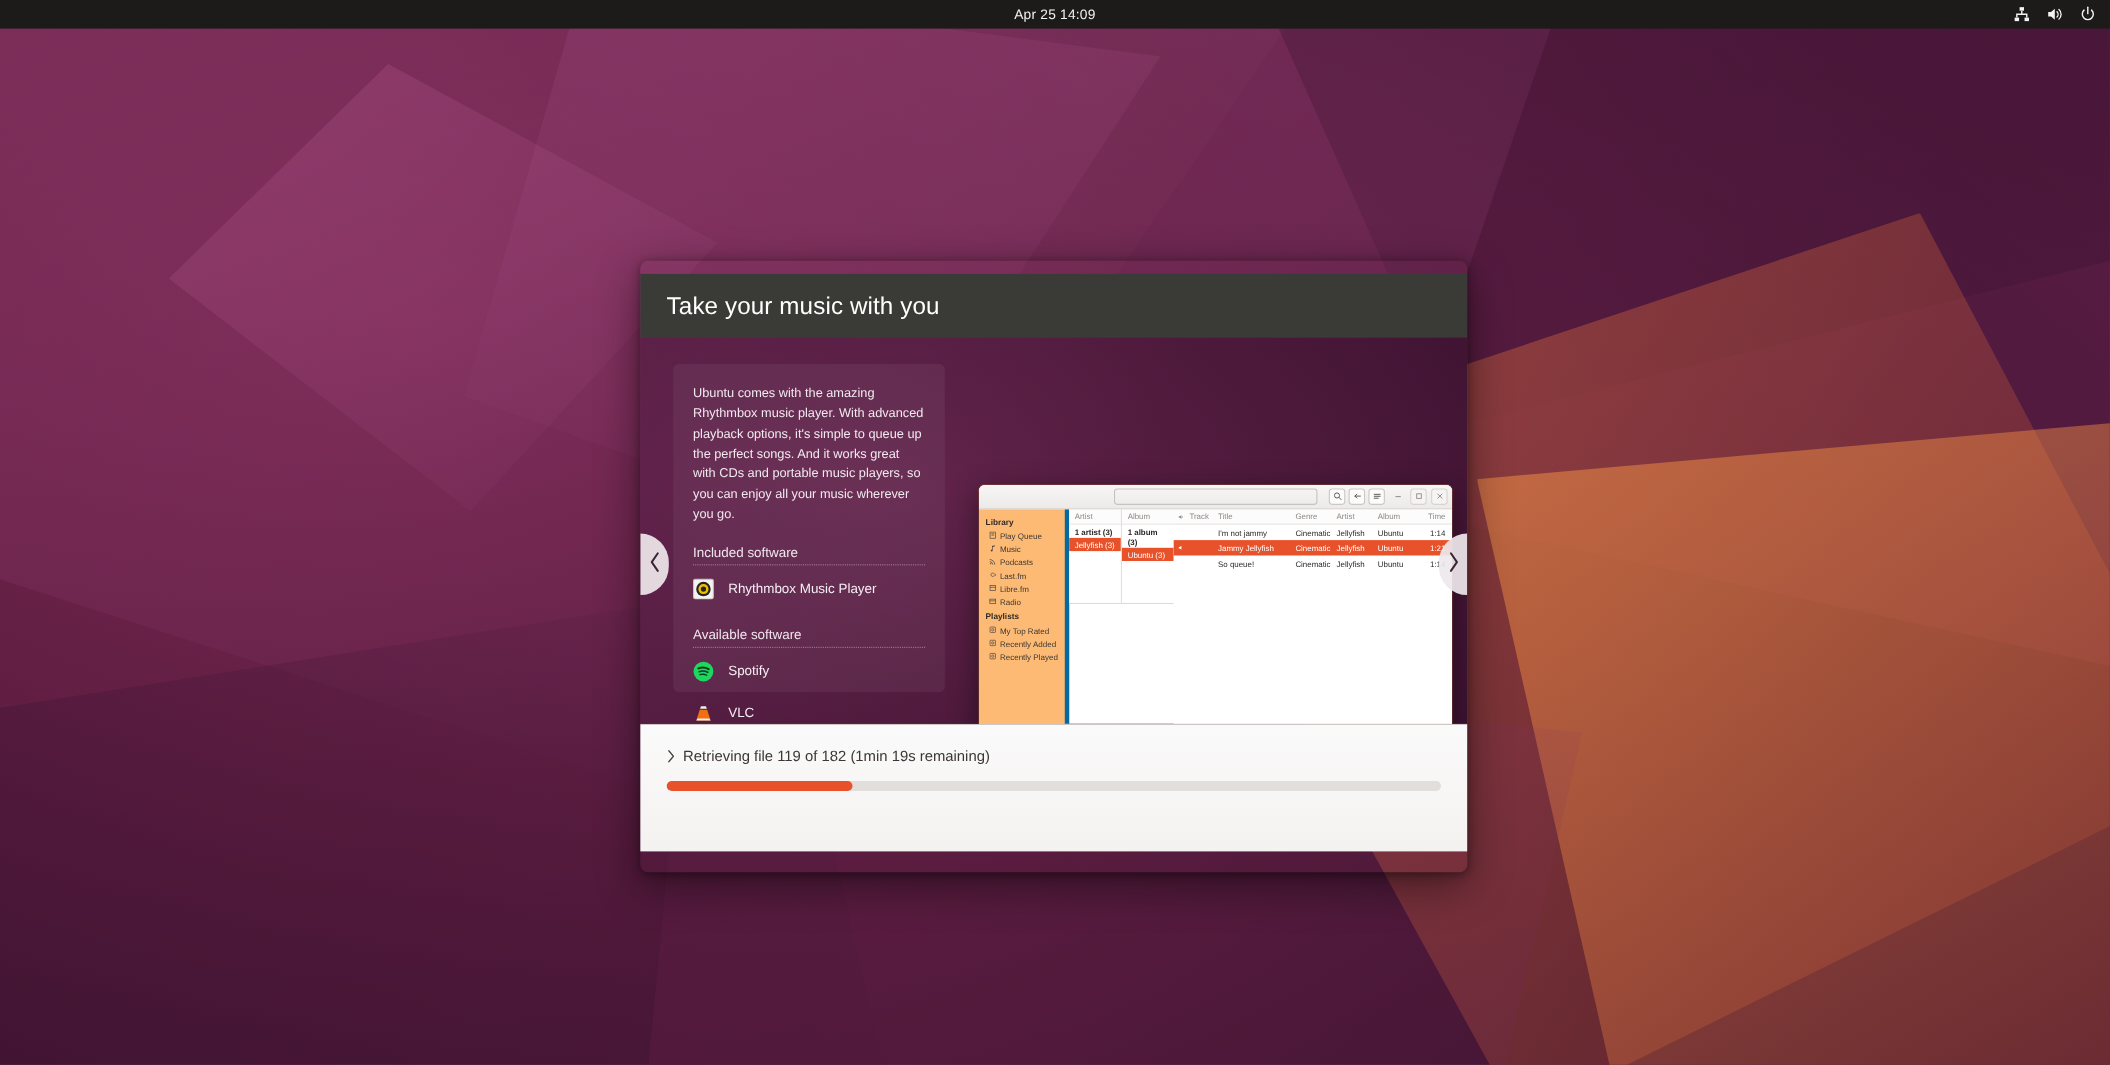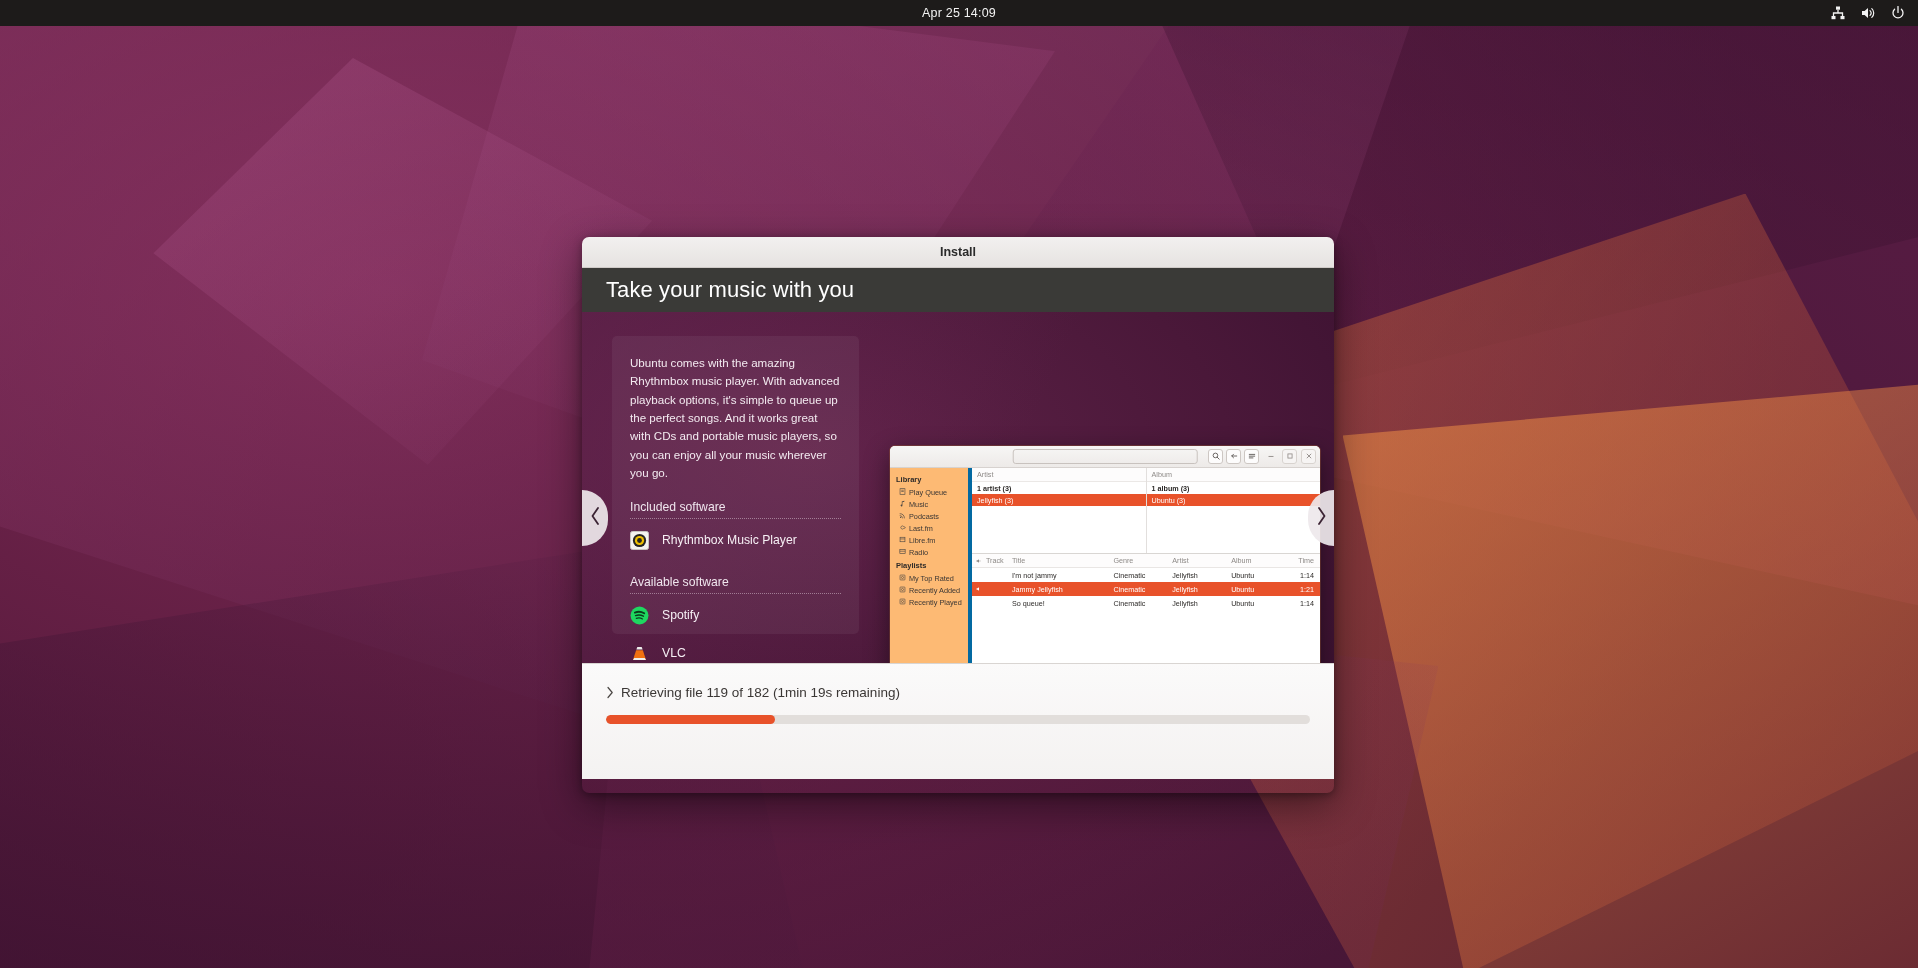--- a/index.html
+++ b/index.html
@@ -100,24 +100,25 @@
     z-index: 20;
   }
   #dialog-titlebar {
     height: 31px;
     background: linear-gradient(#f2f0ef, #e6e3e1);
     border-bottom: 1px solid #cfcac7;
     display: flex; align-items: center; justify-content: center;
     color: #2b2b2b; font-size: 12.5px; font-weight: bold;
   }
   #slide-header {
-    height: 44px;
+    height: 58px;
     background: #3a3a37;
     display: flex; align-items: center;
     padding-left: 24px;
+    margin-top: 12px;
   }
   #slide-title {
     color: #ffffff; font-size: 22px; font-weight: normal;
     letter-spacing: .1px;
   }
   #slide-body {
     position: relative;
     height: 351px;
     background:
       radial-gradient(ellipse 700px 400px at 30% 40%, #5f2248 0%, #4a1839 60%, #3a1130 100%);
@@ -232,21 +233,21 @@
   }
   .sb-item {
     display: flex; align-items: center; gap: 3px;
     padding: 1.5px 6px 1.5px 9px;
     font-size: 7.3px; color: #3a3634;
     cursor: pointer;
     text-align: right;
   }
   .sb-item svg { width: 7px; height: 7px; flex: 0 0 7px; }
 
-  #rb-content { flex: 1; display: flex; flex-direction: column; min-width: 0; }
+  #rb-content { flex: 1; display: flex; flex-direction: row; min-width: 0; }
 
   #rb-browser { height: 86px; display: flex; border-bottom: 1px solid #d9d6d3; }
   .browser-col { flex: 1; min-width: 0; display: flex; flex-direction: column; background: #ffffff; }
   .browser-col + .browser-col { border-left: 1px solid #e2dfdd; }
   .bcol-head {
     font-size: 7.2px; color: #8e8a87;
     padding: 2px 5px 2px 5px;
     background: #fdfcfc;
     border-bottom: 1px solid #ebe8e6;
   }
@@ -344,23 +345,20 @@
       <svg viewBox="0 0 16 16" fill="none" stroke="#ffffff" stroke-width="1.3" stroke-linecap="round">
         <path d="M4.6 4.2 A5 5 0 1 0 11.4 4.2"></path>
         <path d="M8 1.6 V7.4"></path>
       </svg>
     </span>
   </div>
 </div>
 
 <div id="install-dialog">
 
-  <div id="dialog-titlebar">
-    <span>Install</span>
-  </div>
 
   <div id="slide-header">
     <h1 id="slide-title">Take your music with you</h1>
   </div>
 
   <div id="slide-body">
 
     <div class="nav-arrow" id="nav-prev">
       <span>
         <svg viewBox="0 0 13 20" fill="none" stroke="#3b2333" stroke-width="1.8" stroke-linecap="round" stroke-linejoin="round">

